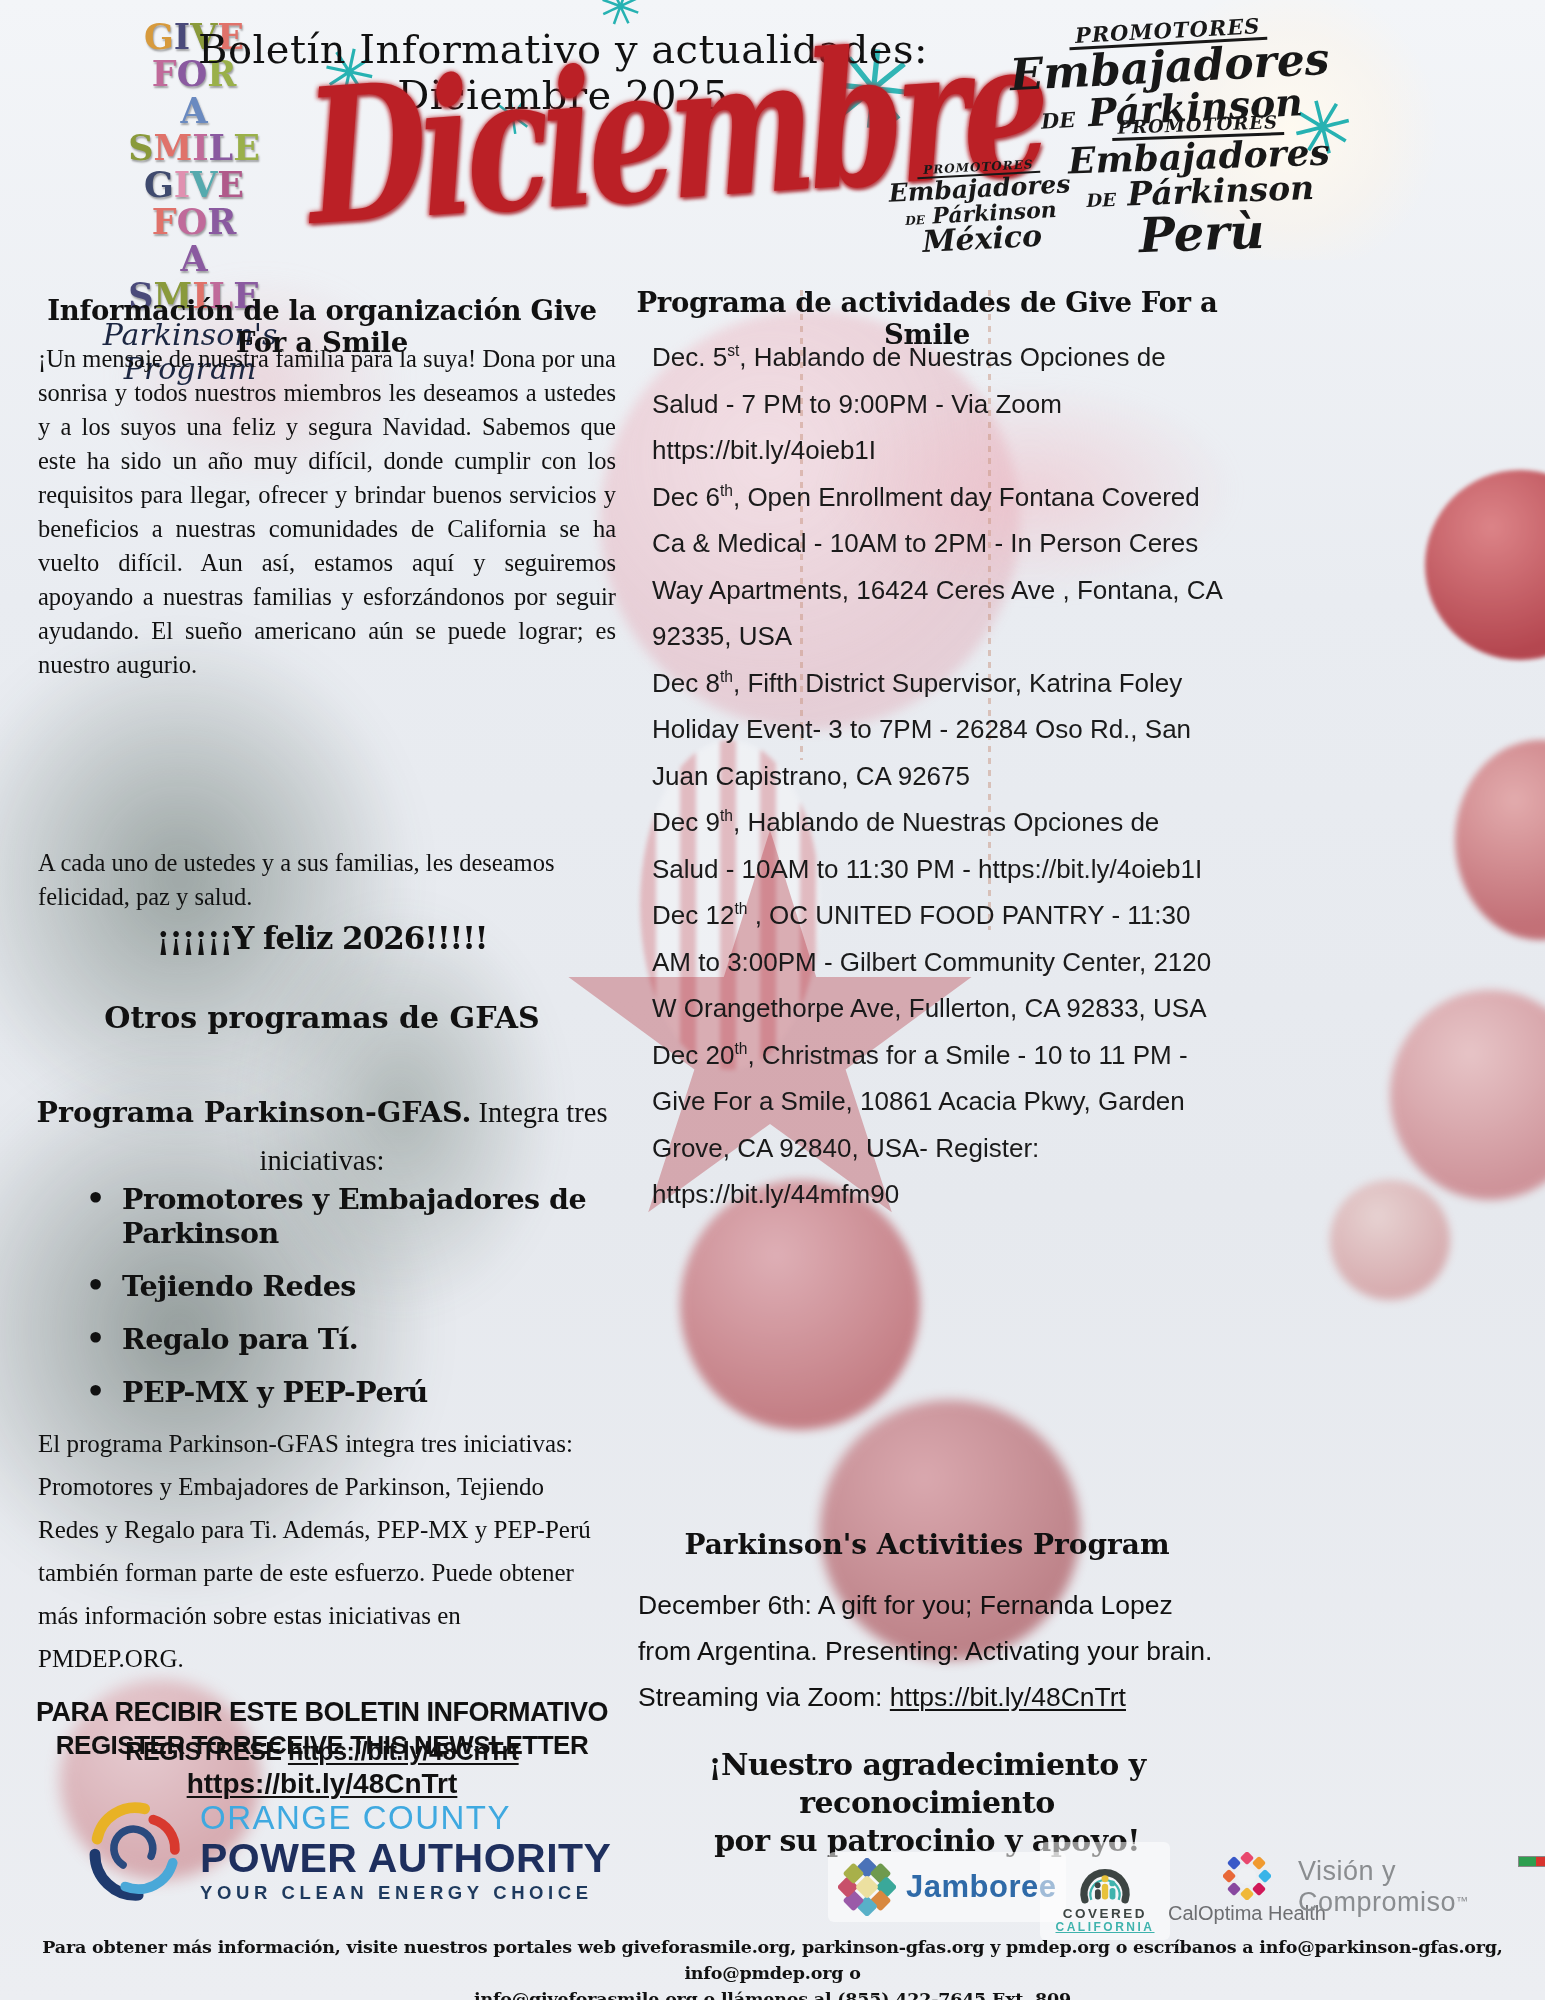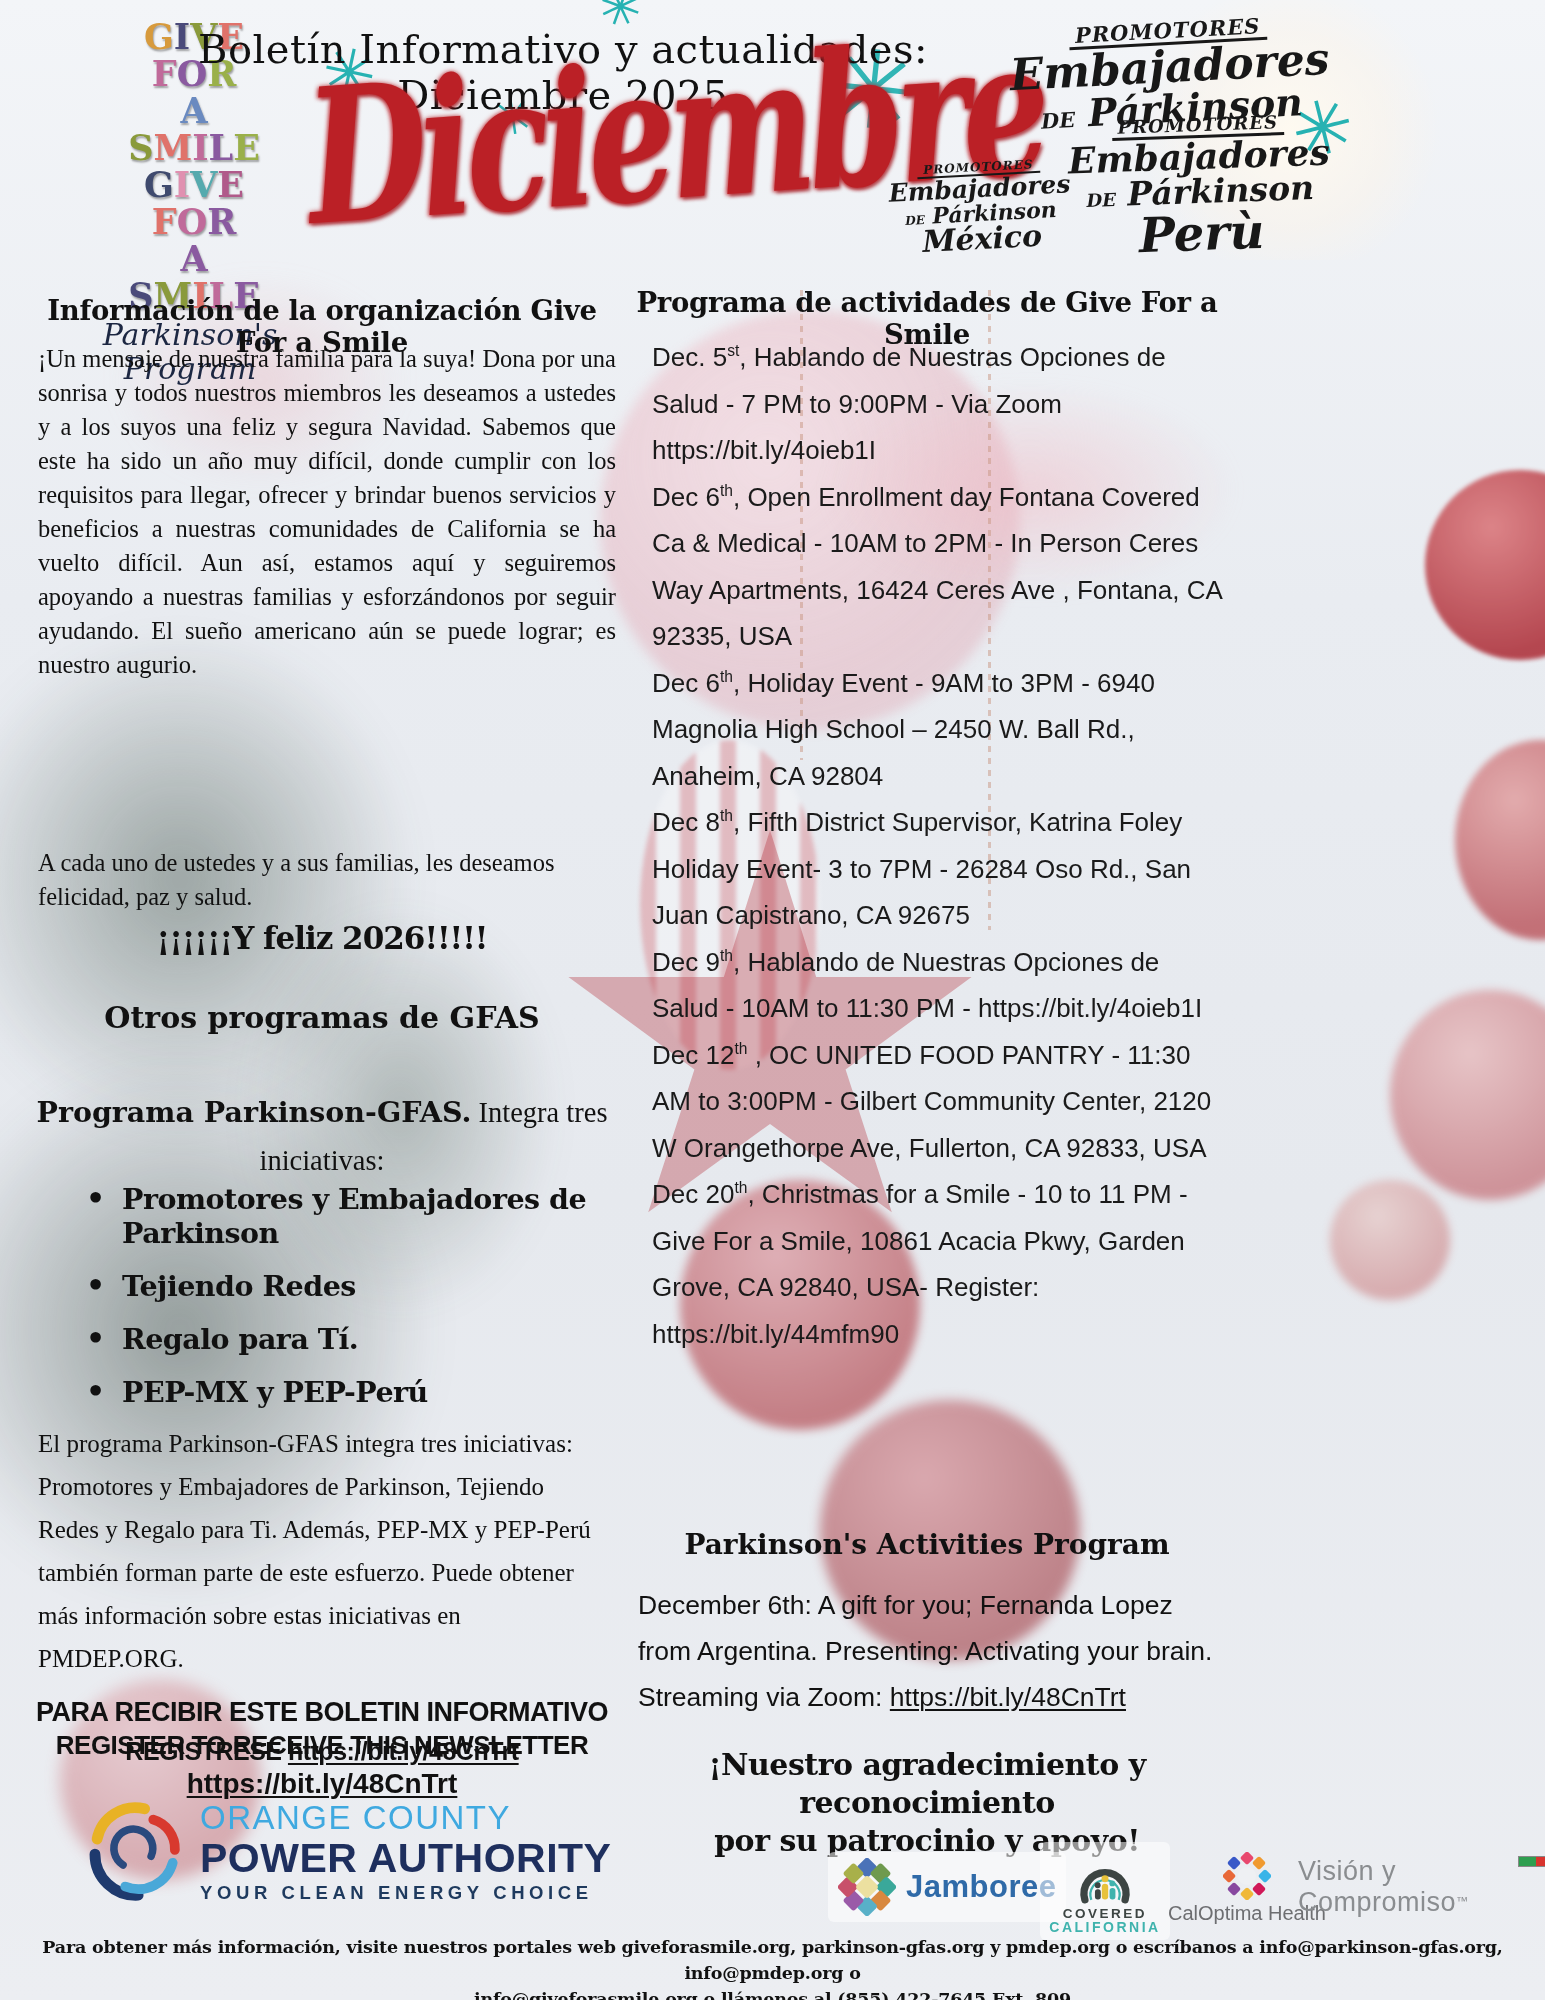--- a/index.html
+++ b/index.html
@@ -114,21 +114,21 @@
   .r-actp{left:638px;top:1582px;width:575px;font-family:"Liberation Sans",sans-serif;font-size:26.5px;line-height:46px;}
   .r-thanks{left:622px;top:1746px;width:610px;font-size:30px;font-weight:bold;line-height:38px;letter-spacing:-.5px;}
 
   
   .sponsor{position:absolute;display:flex;align-items:center;gap:10px;}
   .sp-box{background:rgba(255,255,255,.55);border-radius:6px;padding:6px 10px;}
   .jamboree{left:828px;top:1852px;}
   .jamboree .txt{color:#2f6aa8;font-family:"Liberation Sans",sans-serif;font-weight:bold;font-size:31px;letter-spacing:.5px;text-align:center;}
   .covered{left:1040px;top:1842px;width:110px;flex-direction:column;gap:0;text-align:center;}
   .covered .t1{color:#3d4543;font-family:"Liberation Sans",sans-serif;font-weight:bold;font-size:13.5px;letter-spacing:2.5px;line-height:15px;}
-  .covered .t2{color:#3fb3ad;font-family:"Liberation Sans",sans-serif;font-weight:bold;font-size:14px;letter-spacing:2.5px;line-height:13px;}
+  .covered .t2{color:#3fb3ad;font-family:"Liberation Sans",sans-serif;font-weight:bold;font-size:12px;letter-spacing:2.5px;line-height:13px;text-decoration:underline;}
   .caloptima{left:1168px;top:1852px;flex-direction:column;gap:2px;}
   .caloptima .txt{color:#6d6e71;font-family:"Liberation Sans",sans-serif;font-size:20px;}
   .vision{left:1298px;top:1856px;flex-direction:row;gap:4px;align-items:flex-start;}
   .vision .txt{color:#8a8d90;font-family:"Liberation Sans",sans-serif;font-size:27px;letter-spacing:.5px;}
   .vision .tm{font-size:12px;vertical-align:super;}
   .vision .bar{width:205px;height:9px;border:1px solid #888;
      background:repeating-linear-gradient(90deg,#2e9e4f 0 17px,#d8342e 17px 34px,#2a5fc2 34px 51px,#e8b021 51px 68px,#8a2a8e 68px 85px,#e87838 85px 102px);}
 
   
   .footer{left:30px;top:1934px;width:1485px;font-size:17.5px;font-weight:bold;line-height:26px;letter-spacing:-.2px;}
@@ -236,21 +236,20 @@
         <div class="ocpa1">ORANGE COUNTY</div>
         <div class="ocpa2">POWER AUTHORITY</div>
         <div class="ocpa3">YOUR CLEAN ENERGY CHOICE</div>
       </div>
     </div>
 
     <div class="abs r-head center serif">Programa de actividades de Give For a Smile</div>
     <div class="abs r-events">
       <p><span>Dec. 5</span><span class="sup">st</span><span>, Hablando de Nuestras Opciones de Salud - 7 PM to 9:00PM - Via Zoom https://bit.ly/4oieb1I</span></p>
       <p><span>Dec 6</span><span class="sup">th</span><span>, Open Enrollment day Fontana Covered Ca &amp; Medical - 10AM to 2PM - In Person Ceres Way Apartments, 16424 Ceres Ave , Fontana, CA 92335, USA</span></p>
-      <p><span>Dec 6</span><span class="sup">th</span><span>, Holiday Event - 9AM to 3PM - 6940 Magnolia High School – 2450 W. Ball Rd., Anaheim, CA 92804</span></p>
       <p><span>Dec 8</span><span class="sup">th</span><span>,  Fifth District Supervisor, Katrina Foley Holiday Event- 3 to 7PM - 26284 Oso Rd., San Juan Capistrano, CA 92675</span></p>
       <p><span>Dec 9</span><span class="sup">th</span><span>, Hablando de Nuestras Opciones de Salud - 10AM to 11:30 PM - https://bit.ly/4oieb1I</span></p>
       <p><span>Dec 12</span><span class="sup">th</span><span> , OC UNITED FOOD PANTRY - 11:30 AM to 3:00PM - Gilbert Community Center, 2120 W Orangethorpe Ave, Fullerton, CA 92833, USA</span></p>
       <p><span>Dec 20</span><span class="sup">th</span><span>, Christmas for a Smile - 10 to 11 PM - Give For a Smile, 10861 Acacia Pkwy, Garden Grove, CA 92840, USA- Register: https://bit.ly/44mfm90</span></p>
     </div>
     <div class="abs r-acthead center serif">Parkinson's Activities Program</div>
     <div class="abs r-actp">
       <span>December 6th: A gift for you; Fernanda Lopez from Argentina. Presenting: Activating your brain. Streaming via Zoom: </span><span class="u">https://bit.ly/48CnTrt</span>
     </div>
     <div class="abs r-thanks center serif">

